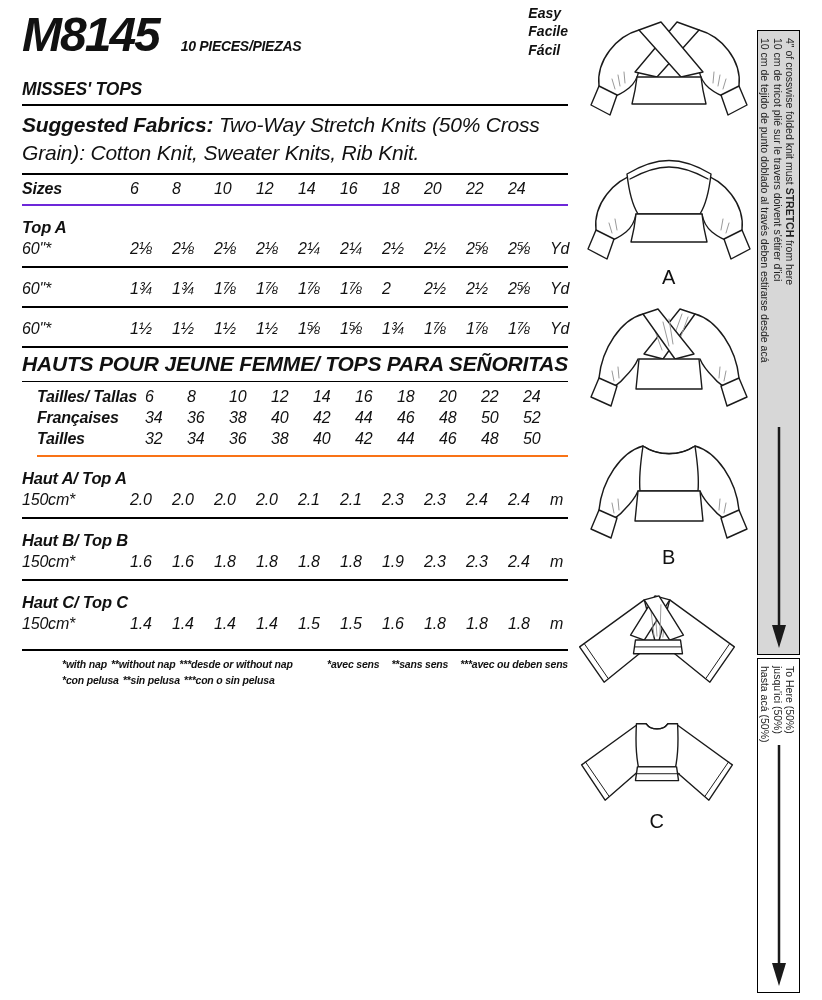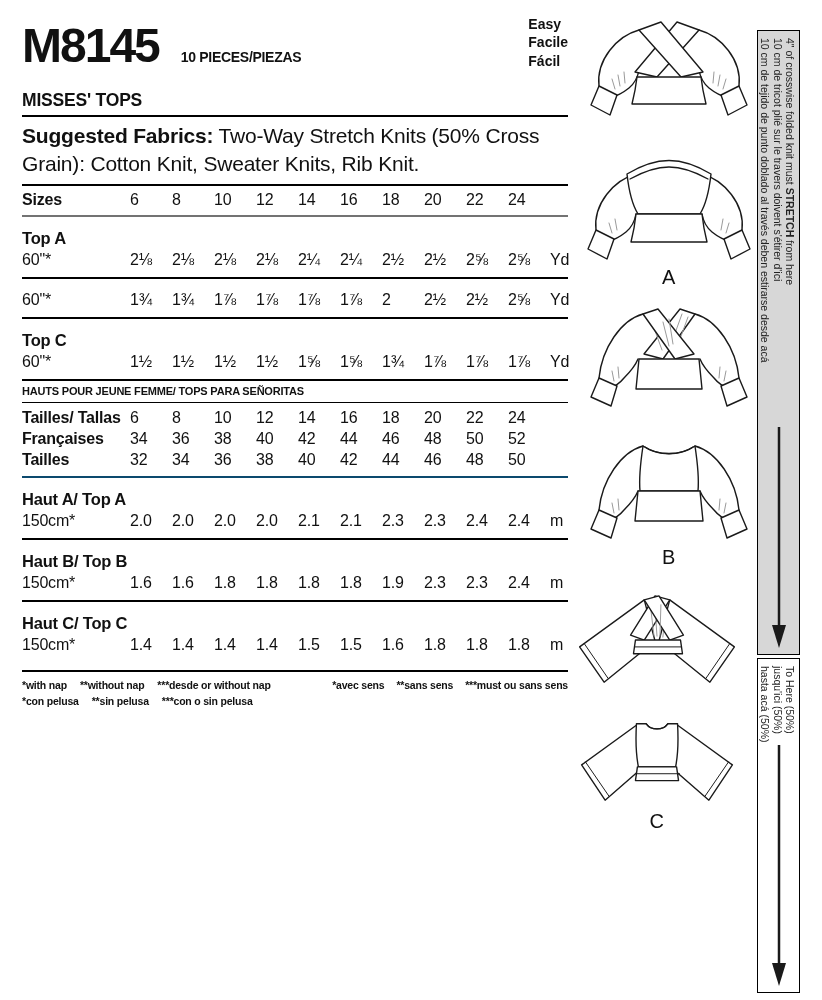--- a/index.html
+++ b/index.html
@@ -1,52 +1,52 @@
 <!DOCTYPE html>
 <html><head>
 <meta charset="utf-8">
 <style>
   * { margin:0; padding:0; box-sizing:border-box; }
   html,body { width:822px; height:1000px; background:#fff; }
   body { position:relative; font-family:"Liberation Sans", sans-serif; color:#111; overflow:hidden; }
 
-  .left-col { position:absolute; left:22px; top:13px; width:546px; }
+  .left-col { position:absolute; left:22px; top:2px; width:546px;font-style:italic; }
 
   
   .hdr { display:flex; align-items:flex-end; }
   .pat-num { font-size:48px; font-weight:700; letter-spacing:-2px; line-height:1; }
   .pieces { font-size:14px; font-weight:700; margin-left:22px; padding-bottom:5px; letter-spacing:-0.3px; }
   .difficulty { margin-left:auto; font-size:14px; font-weight:700; line-height:1.32; padding-top:2px; }
 
   .category { font-size:17.5px; font-weight:700; margin-top:20px; padding-bottom:4px;
               border-bottom:2px solid #000; letter-spacing:-0.2px; }
   .fabrics { font-size:21px; line-height:1.3; margin-top:5px; margin-bottom:7px; letter-spacing:-0.2px; }
   .fabrics b { font-weight:700; }
 
   
   .tbl { width:100%; font-size:16px; letter-spacing:-0.2px; }
   .flexrow { display:flex; align-items:baseline; }
   .c-lbl { width:108px; flex:none; }
   .c-v   { width:42px;  flex:none; }
   .c-u   { flex:1; }
   .bold  { font-weight:700; }
 
-  .sizes-row  { border-top:2.5px solid #000; border-bottom:2px solid #737373; padding:5px 0 6px; }
+  .sizes-row  { border-top:2.5px solid #000; border-bottom:2px solid #6d28d9; padding:5px 0 6px; }
   .yrow, .mrow { border-bottom:2px solid #000; padding:12px 0 8px; }
   .row-name { font-weight:700; font-size:16.5px; margin-bottom:3px; }
   .mrow.last { padding-bottom:16px; border-bottom:2.5px solid #000; }
 
-  .metric-title { font-weight:700; font-size:11px; padding:4px 0 5px; border-bottom:1.5px solid #000; letter-spacing:-0.2px; }
-  .metric-sizes { border-bottom:2px solid #0c4a6e; padding:4px 0 6px; }
+  .metric-title { font-weight:700; font-size:21px; padding:4px 0 5px; border-bottom:1.5px solid #000; letter-spacing:-0.2px; }
+  .metric-sizes { border-bottom:2px solid #f97316; padding:4px 0 6px;margin-left:15px; }
   .metric-sizes .flexrow { padding:1.5px 0; }
 
   
   .footnotes { margin-top:6px; font-size:10.5px; font-weight:700; letter-spacing:-0.2px; }
   .fn-line { display:flex; line-height:1.5; }
-  .fn-group { display:flex; gap:13px; }
+  .fn-group { display:flex; gap:4px;margin-left:40px; }
   .fn-right { margin-left:auto; display:flex; gap:12px; }
 
   
   .view { position:absolute; }
   .view svg { display:block; }
   .view .gap { height:22px; }
   .view-label { text-align:center; font-size:20px; letter-spacing:0.5px; margin-top:2px; }
   #view-a { left:583px; top:16px;  width:172px; }
   #view-b { left:583px; top:302px; width:172px; }
   #view-c { left:560px; top:592px; width:194px; }
@@ -125,21 +125,20 @@
         <span class="c-v">1⅞</span>
         <span class="c-v">2</span>
         <span class="c-v">2½</span>
         <span class="c-v">2½</span>
         <span class="c-v">2⅝</span>
         <span class="c-u">Yd</span>
       </div>
     </div>
 
     <div class="yrow">
-      <div class="row-name">Top C</div>
       <div class="flexrow">
         <span class="c-lbl">60"*</span>
         <span class="c-v">1½</span>
         <span class="c-v">1½</span>
         <span class="c-v">1½</span>
         <span class="c-v">1½</span>
         <span class="c-v">1⅝</span>
         <span class="c-v">1⅝</span>
         <span class="c-v">1¾</span>
         <span class="c-v">1⅞</span>
@@ -254,21 +253,21 @@
   <div class="footnotes">
     <div class="fn-line">
       <span class="fn-group">
         <span>*with nap</span>
         <span>**without nap</span>
         <span>***desde or without nap</span>
       </span>
       <span class="fn-right">
         <span>*avec sens</span>
         <span>**sans sens</span>
-        <span>***must ou sans sens</span>
+        <span>***avec ou deben sens</span>
       </span>
     </div>
     <div class="fn-line">
       <span class="fn-group">
         <span>*con pelusa</span>
         <span>**sin pelusa</span>
         <span>***con o sin pelusa</span>
       </span>
     </div>
   </div>

